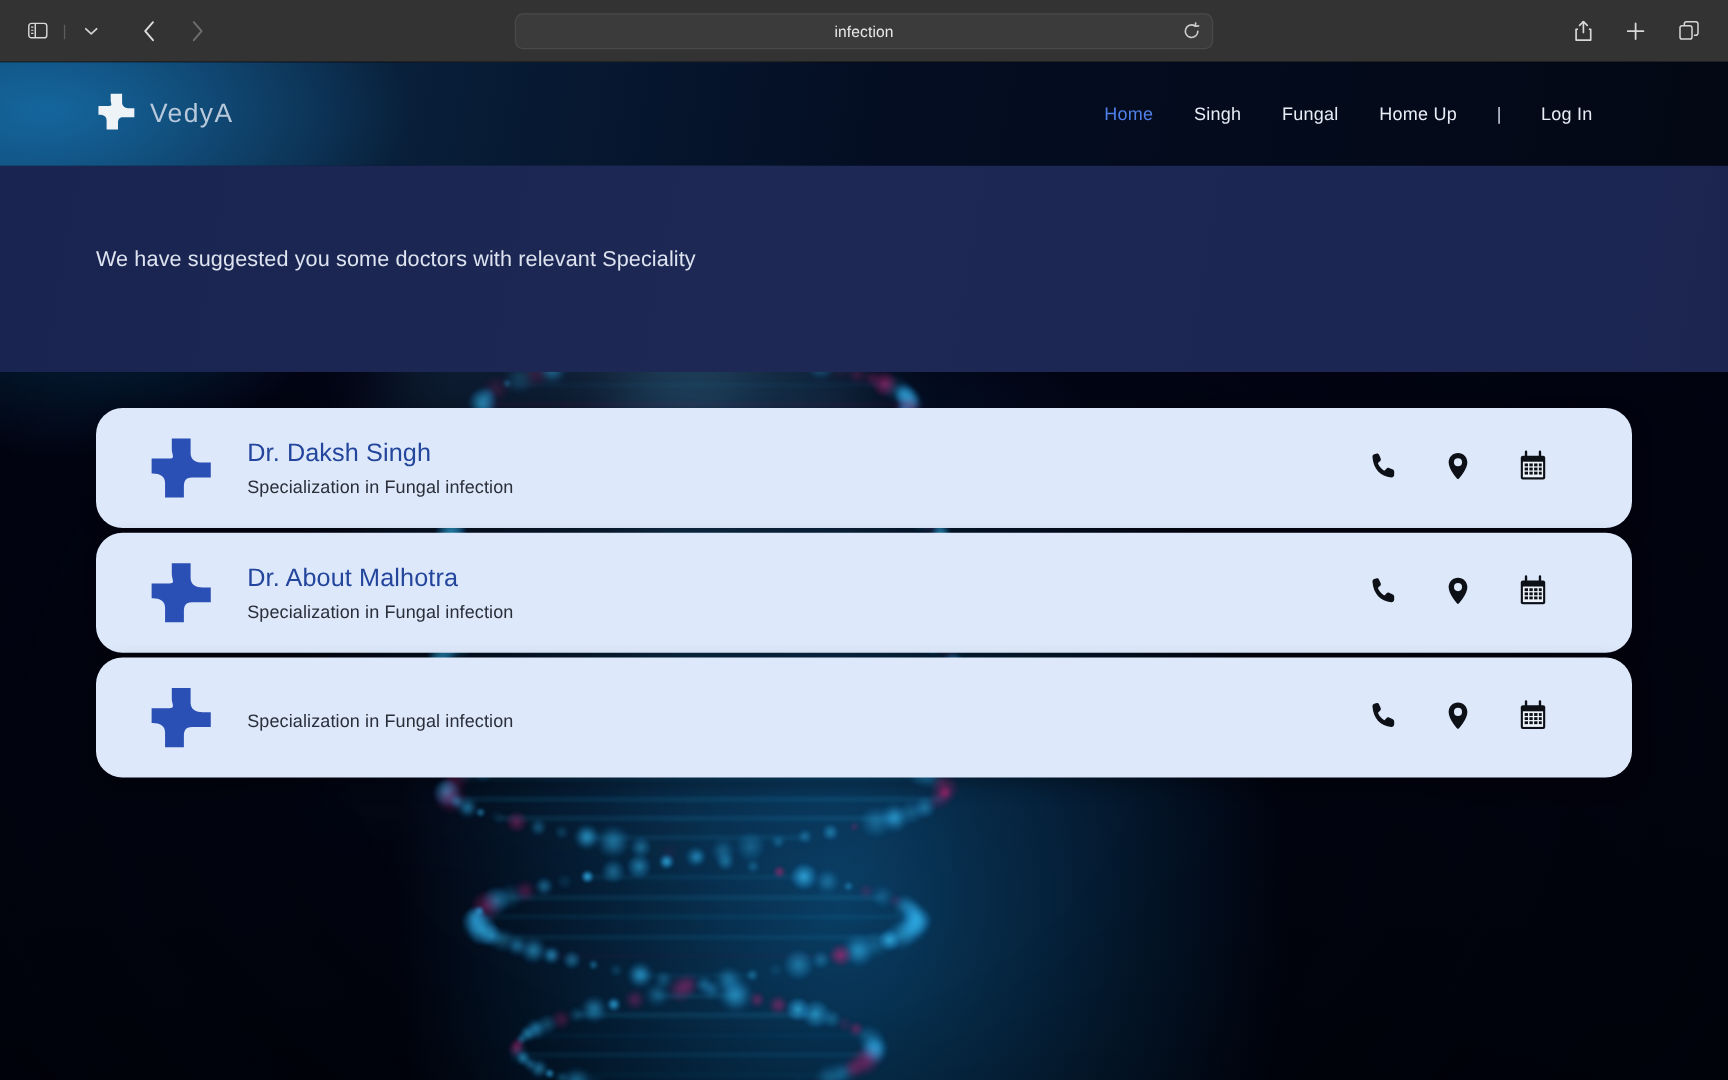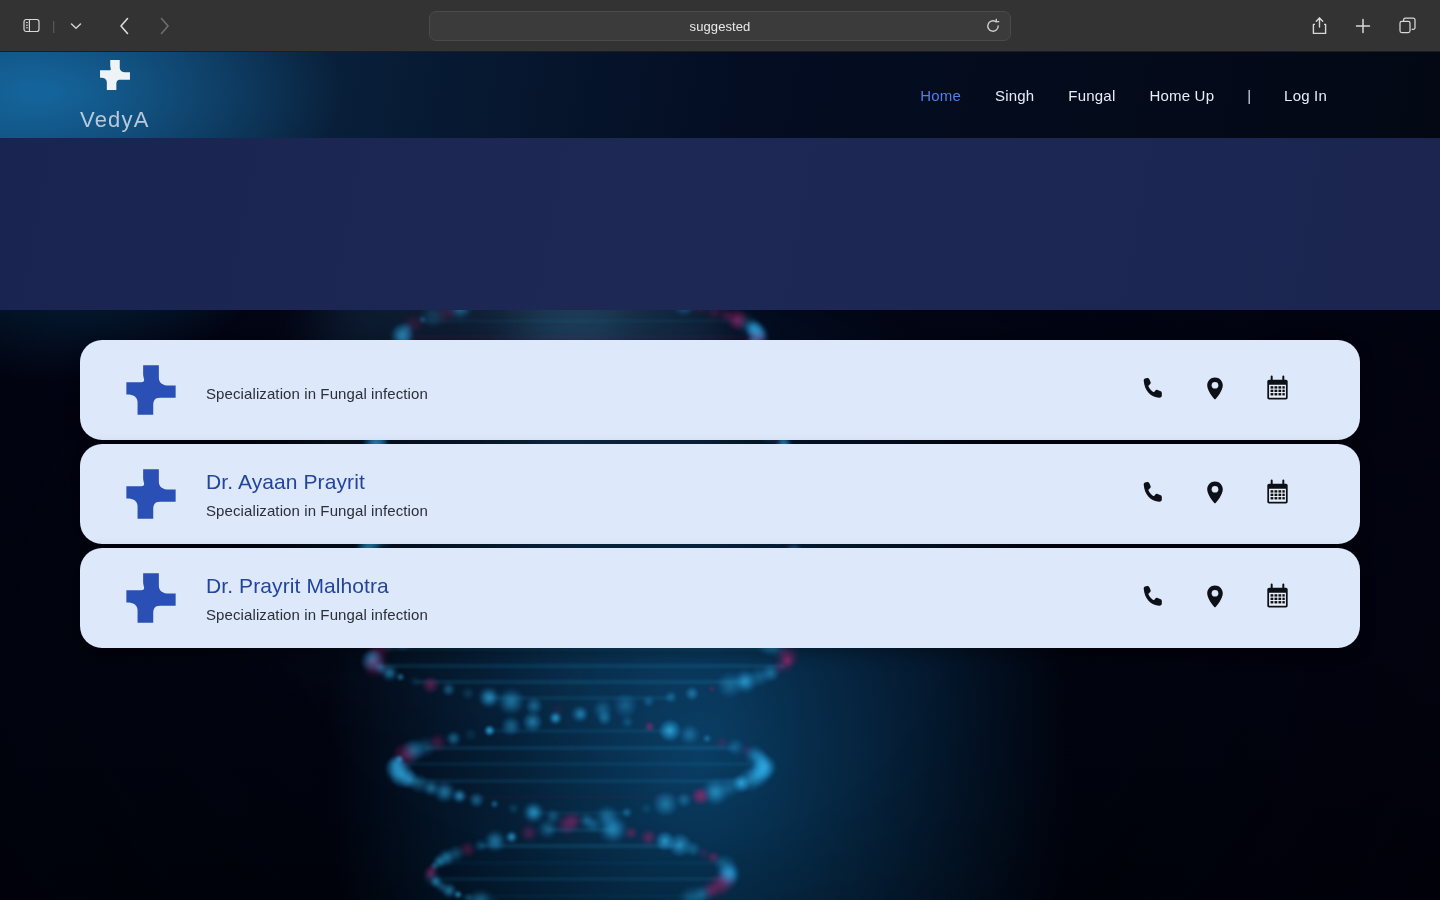--- a/index.html
+++ b/index.html
@@ -90,21 +90,21 @@
   
   .site-header{
     position:absolute; top:0; left:0; width:1440px; height:86px;
     display:flex; align-items:center;
     background:
       radial-gradient(ellipse 420px 200px at 40px 40px, rgba(22,110,170,.85), rgba(22,110,170,0) 72%),
       linear-gradient(100deg,#0d3a5c 0%, #0b2744 14%, #071a33 30%, #040d22 52%, #030814 100%);
     z-index:5;
   }
   .brand{
-    display:flex; align-items:center; gap:11px; padding-left:80px;flex-direction:column;
+    display:flex; align-items:center; gap:11px; padding-left:80px;
   }
   .brand-name{
     font-size:22px; color:#c7d4e4; letter-spacing:1.2px; font-weight:400;
     opacity:.92;
   }
   .nav{
     margin-left:auto; padding-right:96px;
     display:flex; align-items:center; gap:0;
   }
   .nav a{
@@ -215,21 +215,21 @@
     <div class="chrome-btn" title="Tab Overview">
       <svg width="17" height="17" viewBox="0 0 17 17">
         <rect x="1" y="4.4" width="10" height="11.2" rx="1.8" stroke="#d8d8d8" stroke-width="1.25" fill="none"></rect>
         <path d="M4.6 4.4 L4.6 2.9 A1.8 1.8 0 0 1 6.4 1.1 L14.2 1.1 A1.8 1.8 0 0 1 16 2.9 L16 10.6 A1.8 1.8 0 0 1 14.2 12.4 L12.6 12.4" stroke="#d8d8d8" stroke-width="1.25" fill="none" stroke-linejoin="round"></path>
       </svg>
     </div>
   </div>
 
   <div class="urlbar-wrap">
     <div class="urlbar">
-      <span class="urlbar-text" title="Search or enter website name">suggested</span>
+      <span class="urlbar-text" title="Search or enter website name">infection</span>
       <span class="urlbar-reload">
         <svg width="14" height="15" viewBox="0 0 14 15">
           <path d="M12.2 7.5 A5.2 5.2 0 1 1 9.6 3.0" stroke="#cfcfcf" stroke-width="1.35" fill="none" stroke-linecap="round"></path>
           <path d="M10.4 0.6 L10.0 3.4 L12.8 3.1" stroke="#cfcfcf" stroke-width="1.35" fill="none" stroke-linecap="round" stroke-linejoin="round"></path>
         </svg>
       </span>
     </div>
   </div>
 </div>
 
@@ -664,24 +664,121 @@
         <a href="#" class="">Singh</a>
         <a href="#" class="">Fungal</a>
         <a href="#" class="">Home Up</a>
         <span class="divider">|</span>
         <a href="#">Log In</a>
       </nav>
   </header>
 
   <section class="hero">
     <div class="hero-inner">
+      <p>We have suggested you some doctors with relevant Speciality</p>
     </div>
   </section>
 
   <div class="cards" id="cards">
+      <div class="doc-card">
+        <div class="doc-logo">
+          <svg width="56" height="56" viewBox="0 0 100 100">
+      <path d="M36 6 h28 v22 c0 10 8 14 18 14 h12 v22 h-28 c-10 0 -12 6 -12 14 v16 h-28 v-22
+               c0 -10 -8 -14 -18 -14 h-2 v-22 h26 c10 0 4 -6 4 -14 z" fill="#2a4fb5"></path>
+    </svg>
+        </div>
+        <div class="doc-text">
+          <div class="doc-name">Dr. Daksh Singh</div>
+          <div class="doc-spec">Specialization in Fungal infection</div>
+        </div>
+        <div class="doc-actions">
+          <button class="act-btn" title="Call">
+            <span><svg width="27" height="27" viewBox="0 0 24 24">
+      <path d="M6.6 2.6c.7 0 1.3.4 1.6 1l1.2 2.7c.3.7.1 1.5-.5 2l-1.2 1c-.2.2-.3.5-.2.8.6 1.6 2.3 3.8 4.3 5 .3.2.6.1.8-.1l1-1.2c.5-.6 1.3-.8 2-.5l2.8 1.2c.6.3 1 .9 1 1.6v2.2c0 1.2-1 2.1-2.2 2C9.3 19.6 4 14 3.3 5.1c-.1-1.2.8-2.2 2-2.2z" fill="#0d1117"></path>
+    </svg></span>
+          </button>
+          <button class="act-btn" title="Location">
+            <span><svg width="26" height="27" viewBox="0 0 24 24">
+      <path d="M12 1.8c-4 0-7.2 3.2-7.2 7.2 0 5.4 6.3 12.4 6.6 12.7.3.3.9.3 1.2 0 .3-.3 6.6-7.3 6.6-12.7 0-4-3.2-7.2-7.2-7.2z" fill="#0d1117"></path>
+      <circle cx="12" cy="9" r="3.1" fill="#dde8fa"></circle>
+    </svg></span>
+          </button>
+          <button class="act-btn" title="Book Appointment">
+            <span><svg width="27" height="27" viewBox="0 0 26 26">
+    <rect x="3.2" y="4.6" width="19.6" height="19" rx="1.6" fill="#0d1117"></rect>
+    <rect x="4.9" y="9.4" width="16.2" height="12.5" fill="#eef3fb"></rect>
+    <path d="M7.4 1.4 v4.6 M18.6 1.4 v4.6" stroke="#0d1117" stroke-width="1.9" stroke-linecap="round"></path>
+    <circle cx="7.4" cy="6.6" r="1.9" fill="#0d1117"></circle>
+    <circle cx="18.6" cy="6.6" r="1.9" fill="#0d1117"></circle>
+    <g fill="#0d1117">
+      <rect x="6.3" y="10.8" width="2.7" height="2.3"></rect>
+                  <rect x="10.1" y="10.8" width="2.7" height="2.3"></rect>
+      <rect x="13.9" y="10.8" width="2.7" height="2.3"></rect>
+                  <rect x="17.7" y="10.8" width="2.3" height="2.3"></rect>
+      <rect x="6.3" y="14.1" width="2.7" height="2.3"></rect>
+                  <rect x="10.1" y="14.1" width="2.7" height="2.3"></rect>
+      <rect x="13.9" y="14.1" width="2.7" height="2.3"></rect>
+                  <rect x="17.7" y="14.1" width="2.3" height="2.3"></rect>
+      <rect x="6.3" y="17.4" width="2.7" height="2.3"></rect>
+                  <rect x="10.1" y="17.4" width="2.7" height="2.3"></rect>
+      <rect x="13.9" y="17.4" width="2.7" height="2.3"></rect>
+                  <rect x="17.7" y="17.4" width="2.3" height="2.3"></rect>
+    </g>
+  </svg></span>
+          </button>
+        </div>
+      </div>
+      <div class="doc-card">
+        <div class="doc-logo">
+          <svg width="56" height="56" viewBox="0 0 100 100">
+      <path d="M36 6 h28 v22 c0 10 8 14 18 14 h12 v22 h-28 c-10 0 -12 6 -12 14 v16 h-28 v-22
+               c0 -10 -8 -14 -18 -14 h-2 v-22 h26 c10 0 4 -6 4 -14 z" fill="#2a4fb5"></path>
+    </svg>
+        </div>
+        <div class="doc-text">
+          <div class="doc-name">Dr. About Malhotra</div>
+          <div class="doc-spec">Specialization in Fungal infection</div>
+        </div>
+        <div class="doc-actions">
+          <button class="act-btn" title="Call">
+            <span><svg width="27" height="27" viewBox="0 0 24 24">
+      <path d="M6.6 2.6c.7 0 1.3.4 1.6 1l1.2 2.7c.3.7.1 1.5-.5 2l-1.2 1c-.2.2-.3.5-.2.8.6 1.6 2.3 3.8 4.3 5 .3.2.6.1.8-.1l1-1.2c.5-.6 1.3-.8 2-.5l2.8 1.2c.6.3 1 .9 1 1.6v2.2c0 1.2-1 2.1-2.2 2C9.3 19.6 4 14 3.3 5.1c-.1-1.2.8-2.2 2-2.2z" fill="#0d1117"></path>
+    </svg></span>
+          </button>
+          <button class="act-btn" title="Location">
+            <span><svg width="26" height="27" viewBox="0 0 24 24">
+      <path d="M12 1.8c-4 0-7.2 3.2-7.2 7.2 0 5.4 6.3 12.4 6.6 12.7.3.3.9.3 1.2 0 .3-.3 6.6-7.3 6.6-12.7 0-4-3.2-7.2-7.2-7.2z" fill="#0d1117"></path>
+      <circle cx="12" cy="9" r="3.1" fill="#dde8fa"></circle>
+    </svg></span>
+          </button>
+          <button class="act-btn" title="Book Appointment">
+            <span><svg width="27" height="27" viewBox="0 0 26 26">
+    <rect x="3.2" y="4.6" width="19.6" height="19" rx="1.6" fill="#0d1117"></rect>
+    <rect x="4.9" y="9.4" width="16.2" height="12.5" fill="#eef3fb"></rect>
+    <path d="M7.4 1.4 v4.6 M18.6 1.4 v4.6" stroke="#0d1117" stroke-width="1.9" stroke-linecap="round"></path>
+    <circle cx="7.4" cy="6.6" r="1.9" fill="#0d1117"></circle>
+    <circle cx="18.6" cy="6.6" r="1.9" fill="#0d1117"></circle>
+    <g fill="#0d1117">
+      <rect x="6.3" y="10.8" width="2.7" height="2.3"></rect>
+                  <rect x="10.1" y="10.8" width="2.7" height="2.3"></rect>
+      <rect x="13.9" y="10.8" width="2.7" height="2.3"></rect>
+                  <rect x="17.7" y="10.8" width="2.3" height="2.3"></rect>
+      <rect x="6.3" y="14.1" width="2.7" height="2.3"></rect>
+                  <rect x="10.1" y="14.1" width="2.7" height="2.3"></rect>
+      <rect x="13.9" y="14.1" width="2.7" height="2.3"></rect>
+                  <rect x="17.7" y="14.1" width="2.3" height="2.3"></rect>
+      <rect x="6.3" y="17.4" width="2.7" height="2.3"></rect>
+                  <rect x="10.1" y="17.4" width="2.7" height="2.3"></rect>
+      <rect x="13.9" y="17.4" width="2.7" height="2.3"></rect>
+                  <rect x="17.7" y="17.4" width="2.3" height="2.3"></rect>
+    </g>
+  </svg></span>
+          </button>
+        </div>
+      </div>
       <div class="doc-card">
         <div class="doc-logo">
           <svg width="56" height="56" viewBox="0 0 100 100">
       <path d="M36 6 h28 v22 c0 10 8 14 18 14 h12 v22 h-28 c-10 0 -12 6 -12 14 v16 h-28 v-22
                c0 -10 -8 -14 -18 -14 h-2 v-22 h26 c10 0 4 -6 4 -14 z" fill="#2a4fb5"></path>
     </svg>
         </div>
         <div class="doc-text">
           <div class="doc-spec">Specialization in Fungal infection</div>
         </div>
@@ -715,110 +812,14 @@
                   <rect x="17.7" y="14.1" width="2.3" height="2.3"></rect>
       <rect x="6.3" y="17.4" width="2.7" height="2.3"></rect>
                   <rect x="10.1" y="17.4" width="2.7" height="2.3"></rect>
       <rect x="13.9" y="17.4" width="2.7" height="2.3"></rect>
                   <rect x="17.7" y="17.4" width="2.3" height="2.3"></rect>
     </g>
   </svg></span>
           </button>
         </div>
       </div>
-      <div class="doc-card">
-        <div class="doc-logo">
-          <svg width="56" height="56" viewBox="0 0 100 100">
-      <path d="M36 6 h28 v22 c0 10 8 14 18 14 h12 v22 h-28 c-10 0 -12 6 -12 14 v16 h-28 v-22
-               c0 -10 -8 -14 -18 -14 h-2 v-22 h26 c10 0 4 -6 4 -14 z" fill="#2a4fb5"></path>
-    </svg>
-        </div>
-        <div class="doc-text">
-          <div class="doc-name">Dr. Ayaan Prayrit</div>
-          <div class="doc-spec">Specialization in Fungal infection</div>
-        </div>
-        <div class="doc-actions">
-          <button class="act-btn" title="Call">
-            <span><svg width="27" height="27" viewBox="0 0 24 24">
-      <path d="M6.6 2.6c.7 0 1.3.4 1.6 1l1.2 2.7c.3.7.1 1.5-.5 2l-1.2 1c-.2.2-.3.5-.2.8.6 1.6 2.3 3.8 4.3 5 .3.2.6.1.8-.1l1-1.2c.5-.6 1.3-.8 2-.5l2.8 1.2c.6.3 1 .9 1 1.6v2.2c0 1.2-1 2.1-2.2 2C9.3 19.6 4 14 3.3 5.1c-.1-1.2.8-2.2 2-2.2z" fill="#0d1117"></path>
-    </svg></span>
-          </button>
-          <button class="act-btn" title="Location">
-            <span><svg width="26" height="27" viewBox="0 0 24 24">
-      <path d="M12 1.8c-4 0-7.2 3.2-7.2 7.2 0 5.4 6.3 12.4 6.6 12.7.3.3.9.3 1.2 0 .3-.3 6.6-7.3 6.6-12.7 0-4-3.2-7.2-7.2-7.2z" fill="#0d1117"></path>
-      <circle cx="12" cy="9" r="3.1" fill="#dde8fa"></circle>
-    </svg></span>
-          </button>
-          <button class="act-btn" title="Book Appointment">
-            <span><svg width="27" height="27" viewBox="0 0 26 26">
-    <rect x="3.2" y="4.6" width="19.6" height="19" rx="1.6" fill="#0d1117"></rect>
-    <rect x="4.9" y="9.4" width="16.2" height="12.5" fill="#eef3fb"></rect>
-    <path d="M7.4 1.4 v4.6 M18.6 1.4 v4.6" stroke="#0d1117" stroke-width="1.9" stroke-linecap="round"></path>
-    <circle cx="7.4" cy="6.6" r="1.9" fill="#0d1117"></circle>
-    <circle cx="18.6" cy="6.6" r="1.9" fill="#0d1117"></circle>
-    <g fill="#0d1117">
-      <rect x="6.3" y="10.8" width="2.7" height="2.3"></rect>
-                  <rect x="10.1" y="10.8" width="2.7" height="2.3"></rect>
-      <rect x="13.9" y="10.8" width="2.7" height="2.3"></rect>
-                  <rect x="17.7" y="10.8" width="2.3" height="2.3"></rect>
-      <rect x="6.3" y="14.1" width="2.7" height="2.3"></rect>
-                  <rect x="10.1" y="14.1" width="2.7" height="2.3"></rect>
-      <rect x="13.9" y="14.1" width="2.7" height="2.3"></rect>
-                  <rect x="17.7" y="14.1" width="2.3" height="2.3"></rect>
-      <rect x="6.3" y="17.4" width="2.7" height="2.3"></rect>
-                  <rect x="10.1" y="17.4" width="2.7" height="2.3"></rect>
-      <rect x="13.9" y="17.4" width="2.7" height="2.3"></rect>
-                  <rect x="17.7" y="17.4" width="2.3" height="2.3"></rect>
-    </g>
-  </svg></span>
-          </button>
-        </div>
-      </div>
-      <div class="doc-card">
-        <div class="doc-logo">
-          <svg width="56" height="56" viewBox="0 0 100 100">
-      <path d="M36 6 h28 v22 c0 10 8 14 18 14 h12 v22 h-28 c-10 0 -12 6 -12 14 v16 h-28 v-22
-               c0 -10 -8 -14 -18 -14 h-2 v-22 h26 c10 0 4 -6 4 -14 z" fill="#2a4fb5"></path>
-    </svg>
-        </div>
-        <div class="doc-text">
-          <div class="doc-name">Dr. Prayrit Malhotra</div>
-          <div class="doc-spec">Specialization in Fungal infection</div>
-        </div>
-        <div class="doc-actions">
-          <button class="act-btn" title="Call">
-            <span><svg width="27" height="27" viewBox="0 0 24 24">
-      <path d="M6.6 2.6c.7 0 1.3.4 1.6 1l1.2 2.7c.3.7.1 1.5-.5 2l-1.2 1c-.2.2-.3.5-.2.8.6 1.6 2.3 3.8 4.3 5 .3.2.6.1.8-.1l1-1.2c.5-.6 1.3-.8 2-.5l2.8 1.2c.6.3 1 .9 1 1.6v2.2c0 1.2-1 2.1-2.2 2C9.3 19.6 4 14 3.3 5.1c-.1-1.2.8-2.2 2-2.2z" fill="#0d1117"></path>
-    </svg></span>
-          </button>
-          <button class="act-btn" title="Location">
-            <span><svg width="26" height="27" viewBox="0 0 24 24">
-      <path d="M12 1.8c-4 0-7.2 3.2-7.2 7.2 0 5.4 6.3 12.4 6.6 12.7.3.3.9.3 1.2 0 .3-.3 6.6-7.3 6.6-12.7 0-4-3.2-7.2-7.2-7.2z" fill="#0d1117"></path>
-      <circle cx="12" cy="9" r="3.1" fill="#dde8fa"></circle>
-    </svg></span>
-          </button>
-          <button class="act-btn" title="Book Appointment">
-            <span><svg width="27" height="27" viewBox="0 0 26 26">
-    <rect x="3.2" y="4.6" width="19.6" height="19" rx="1.6" fill="#0d1117"></rect>
-    <rect x="4.9" y="9.4" width="16.2" height="12.5" fill="#eef3fb"></rect>
-    <path d="M7.4 1.4 v4.6 M18.6 1.4 v4.6" stroke="#0d1117" stroke-width="1.9" stroke-linecap="round"></path>
-    <circle cx="7.4" cy="6.6" r="1.9" fill="#0d1117"></circle>
-    <circle cx="18.6" cy="6.6" r="1.9" fill="#0d1117"></circle>
-    <g fill="#0d1117">
-      <rect x="6.3" y="10.8" width="2.7" height="2.3"></rect>
-                  <rect x="10.1" y="10.8" width="2.7" height="2.3"></rect>
-      <rect x="13.9" y="10.8" width="2.7" height="2.3"></rect>
-                  <rect x="17.7" y="10.8" width="2.3" height="2.3"></rect>
-      <rect x="6.3" y="14.1" width="2.7" height="2.3"></rect>
-                  <rect x="10.1" y="14.1" width="2.7" height="2.3"></rect>
-      <rect x="13.9" y="14.1" width="2.7" height="2.3"></rect>
-                  <rect x="17.7" y="14.1" width="2.3" height="2.3"></rect>
-      <rect x="6.3" y="17.4" width="2.7" height="2.3"></rect>
-                  <rect x="10.1" y="17.4" width="2.7" height="2.3"></rect>
-      <rect x="13.9" y="17.4" width="2.7" height="2.3"></rect>
-                  <rect x="17.7" y="17.4" width="2.3" height="2.3"></rect>
-    </g>
-  </svg></span>
-          </button>
-        </div>
-      </div>
     </div>
 </div>
 
 </body></html>

